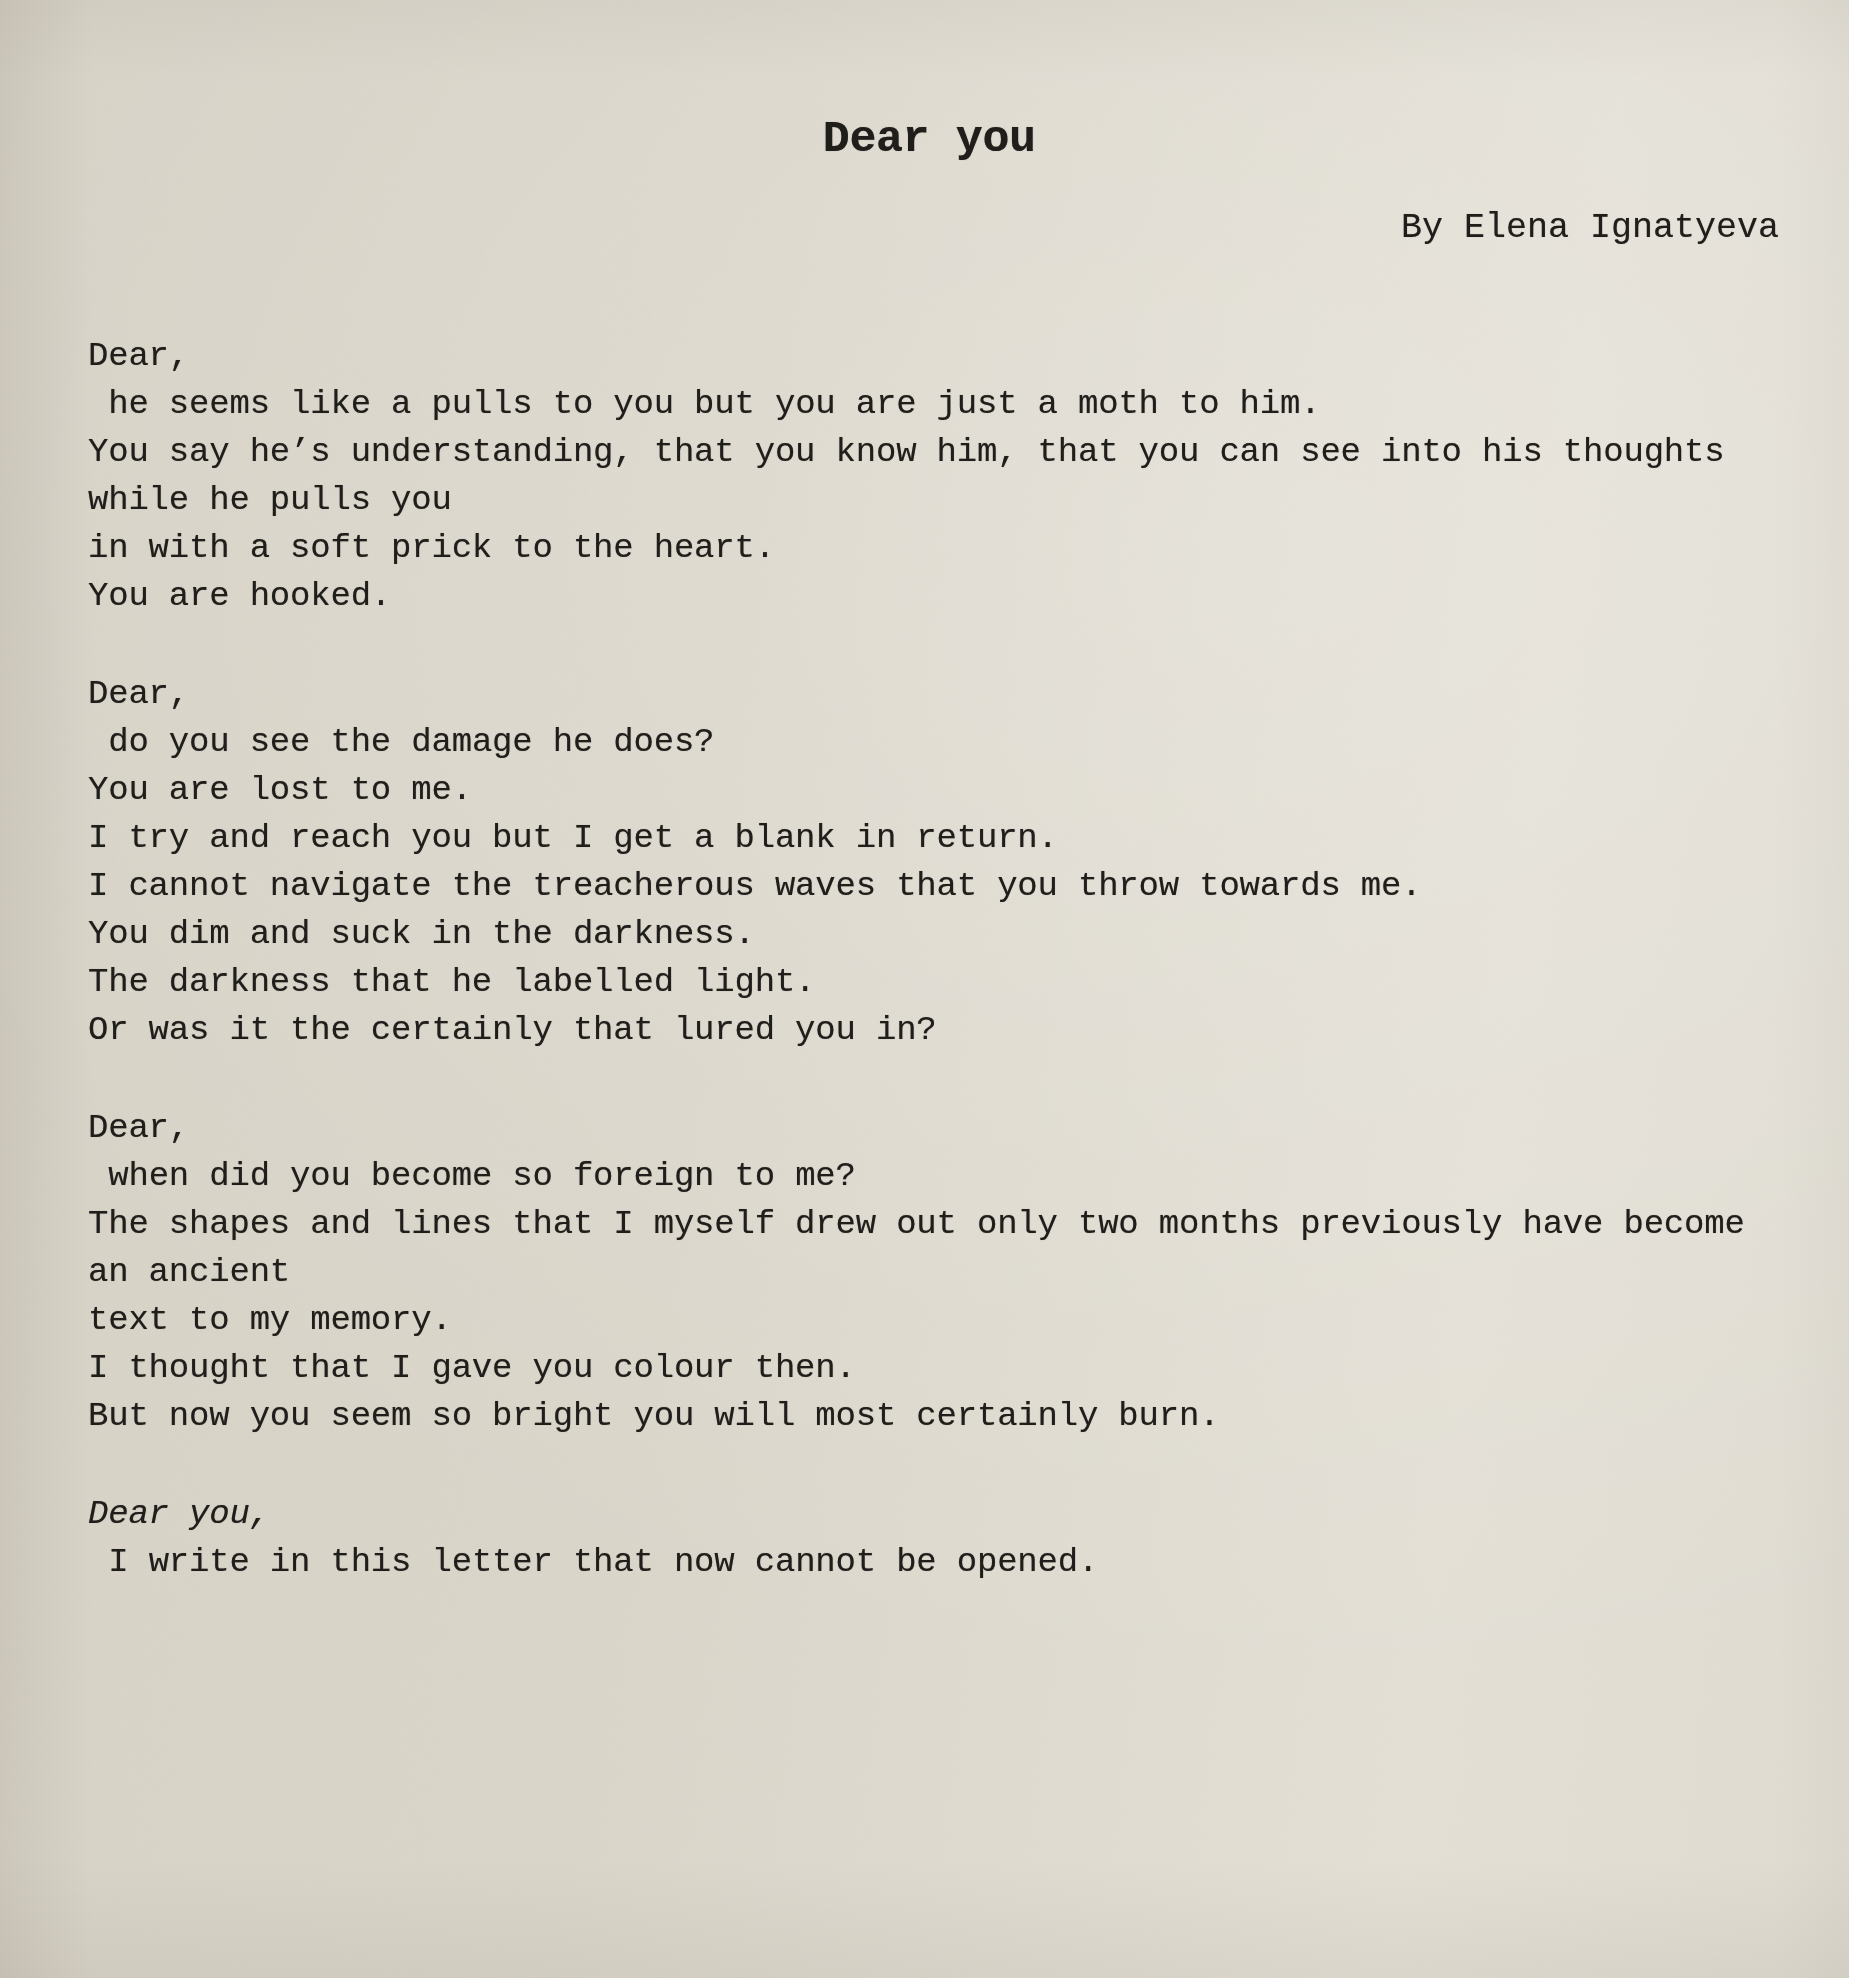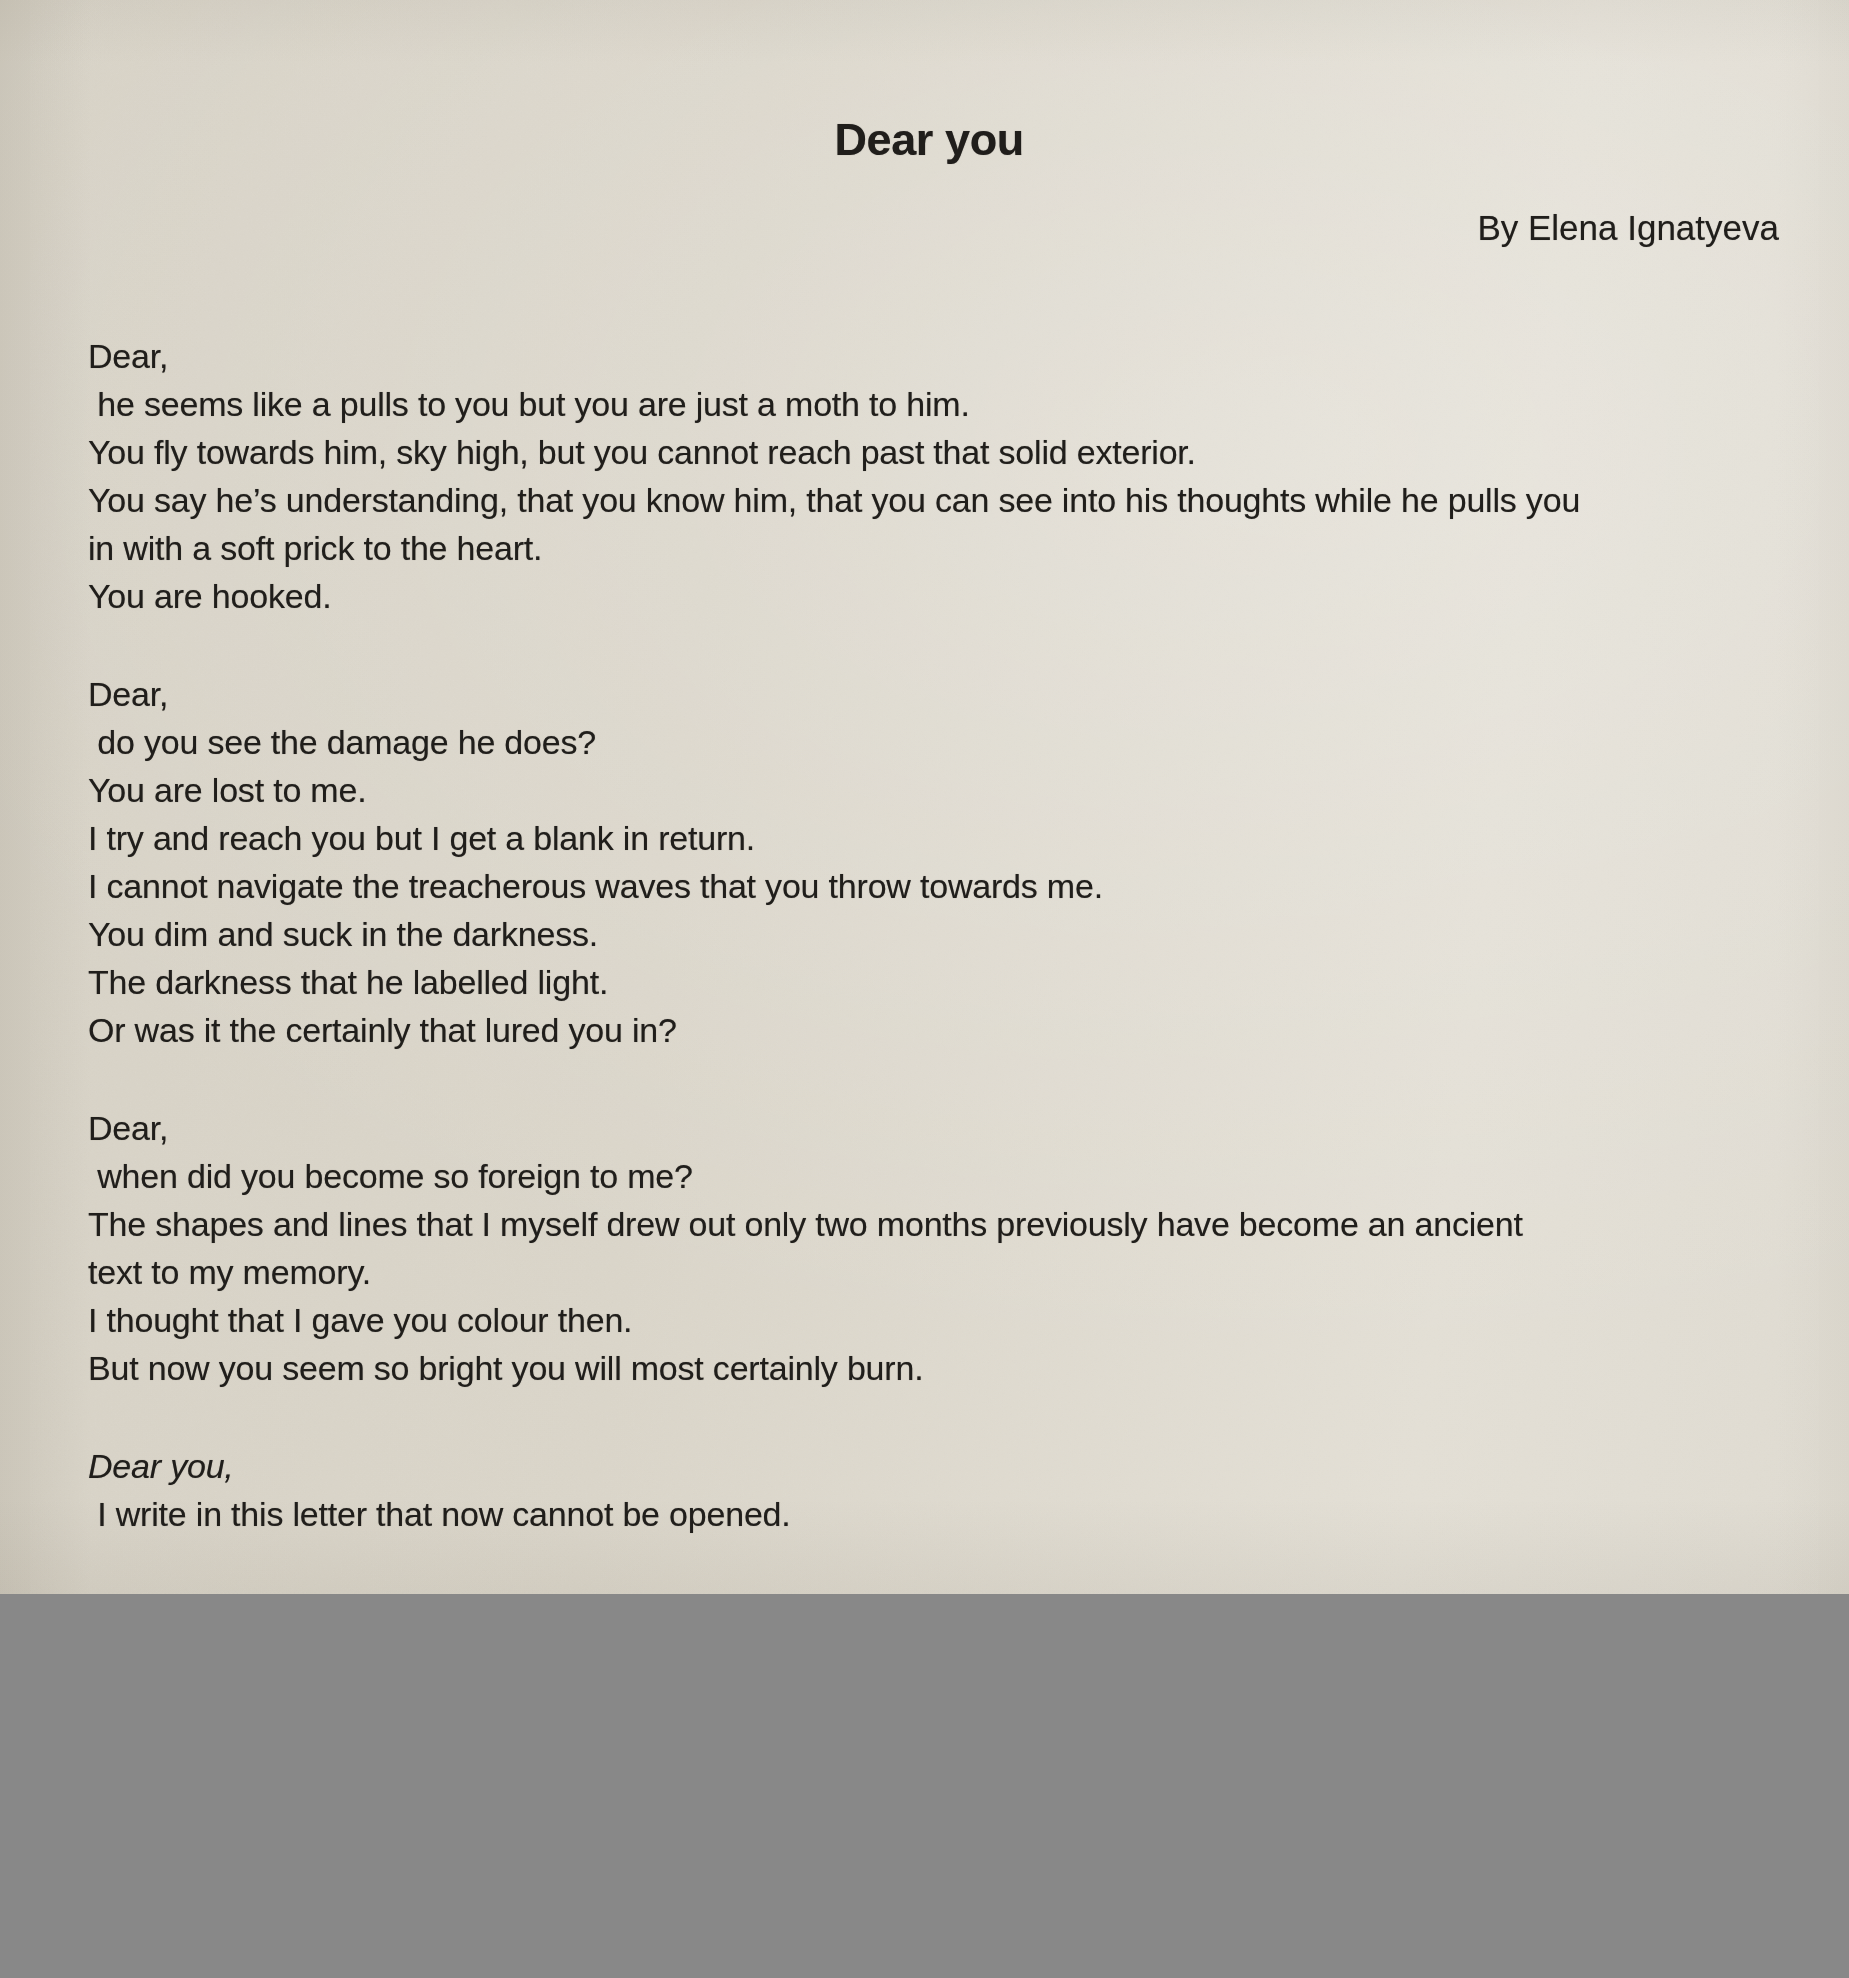--- a/index.html
+++ b/index.html
@@ -3,26 +3,26 @@
 <meta charset="utf-8">
 <style>
   :root{
     --paper:#dbd6ca;
     --ink:#201e1b;
   }
   html,body{margin:0;padding:0;background:#888;}
   .page{
     position:relative;
     width:1849px;
-    height:1594px;
+    height:1978px;
     overflow:hidden;
     background:
       radial-gradient(ellipse 130% 95% at 70% 28%, rgba(255,255,255,0.20), rgba(255,255,255,0) 62%),
       linear-gradient(97deg, #d6d1c5 0%, #d9d4c8 38%, #e2ded4 78%, #dedad0 100%);
-    font-family:Liberation Sans, sans-serif;
+    font-family:Liberation Mono, monospace;
     color:var(--ink);
   }
   .vignette{
     position:absolute;inset:0;pointer-events:none;
     background:
       linear-gradient(to right,  rgba(100,92,75,0.10), rgba(100,92,75,0) 5%),
       linear-gradient(to left,   rgba(100,92,75,0.04), rgba(100,92,75,0) 4%),
       linear-gradient(to bottom, rgba(100,92,75,0.05), rgba(100,92,75,0) 4%),
       linear-gradient(to top,    rgba(100,92,75,0.07), rgba(100,92,75,0) 6%);
   }
@@ -89,21 +89,20 @@
 
     <h1 class="poem-title">Dear you</h1>
 
     <div class="poem-byline">By Elena Ignatyeva</div>
 
     <div class="poem">
 
       <div class="stanza">
         <div class="poem-line">Dear,</div>
         <div class="poem-line"> he seems like a pulls to you but you are just a moth to him.</div>
-        <div class="poem-line">You fly towards him, sky high, but you cannot reach past that solid exterior.</div>
         <div class="poem-line">You say he’s understanding, that you know him, that you can see into his thoughts while he pulls you</div>
         <div class="poem-line">in with a soft prick to the heart.</div>
         <div class="poem-line">You are hooked.</div>
       </div>
 
       <div class="stanza">
         <div class="poem-line">Dear,</div>
         <div class="poem-line"> do you see the damage he does?</div>
         <div class="poem-line">You are lost to me.</div>
         <div class="poem-line">I try and reach you but I get a blank in return.</div>

